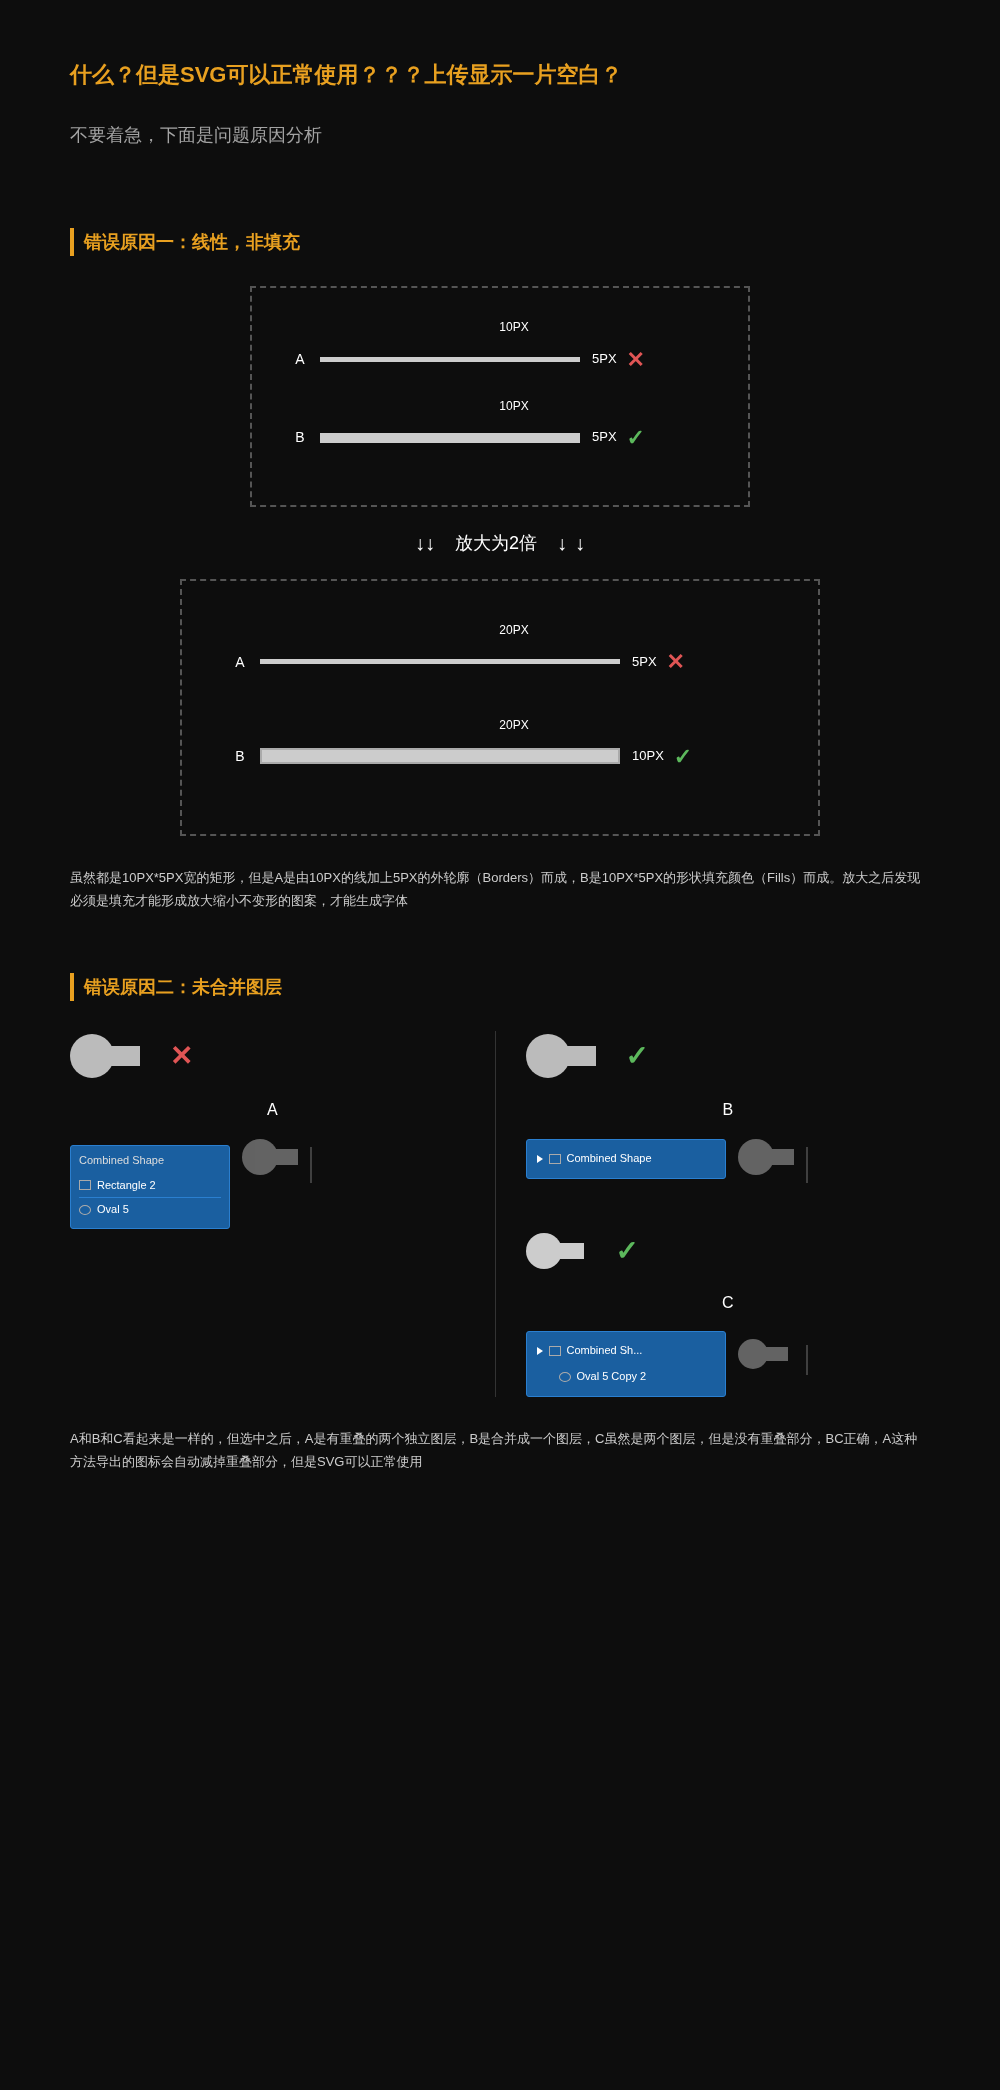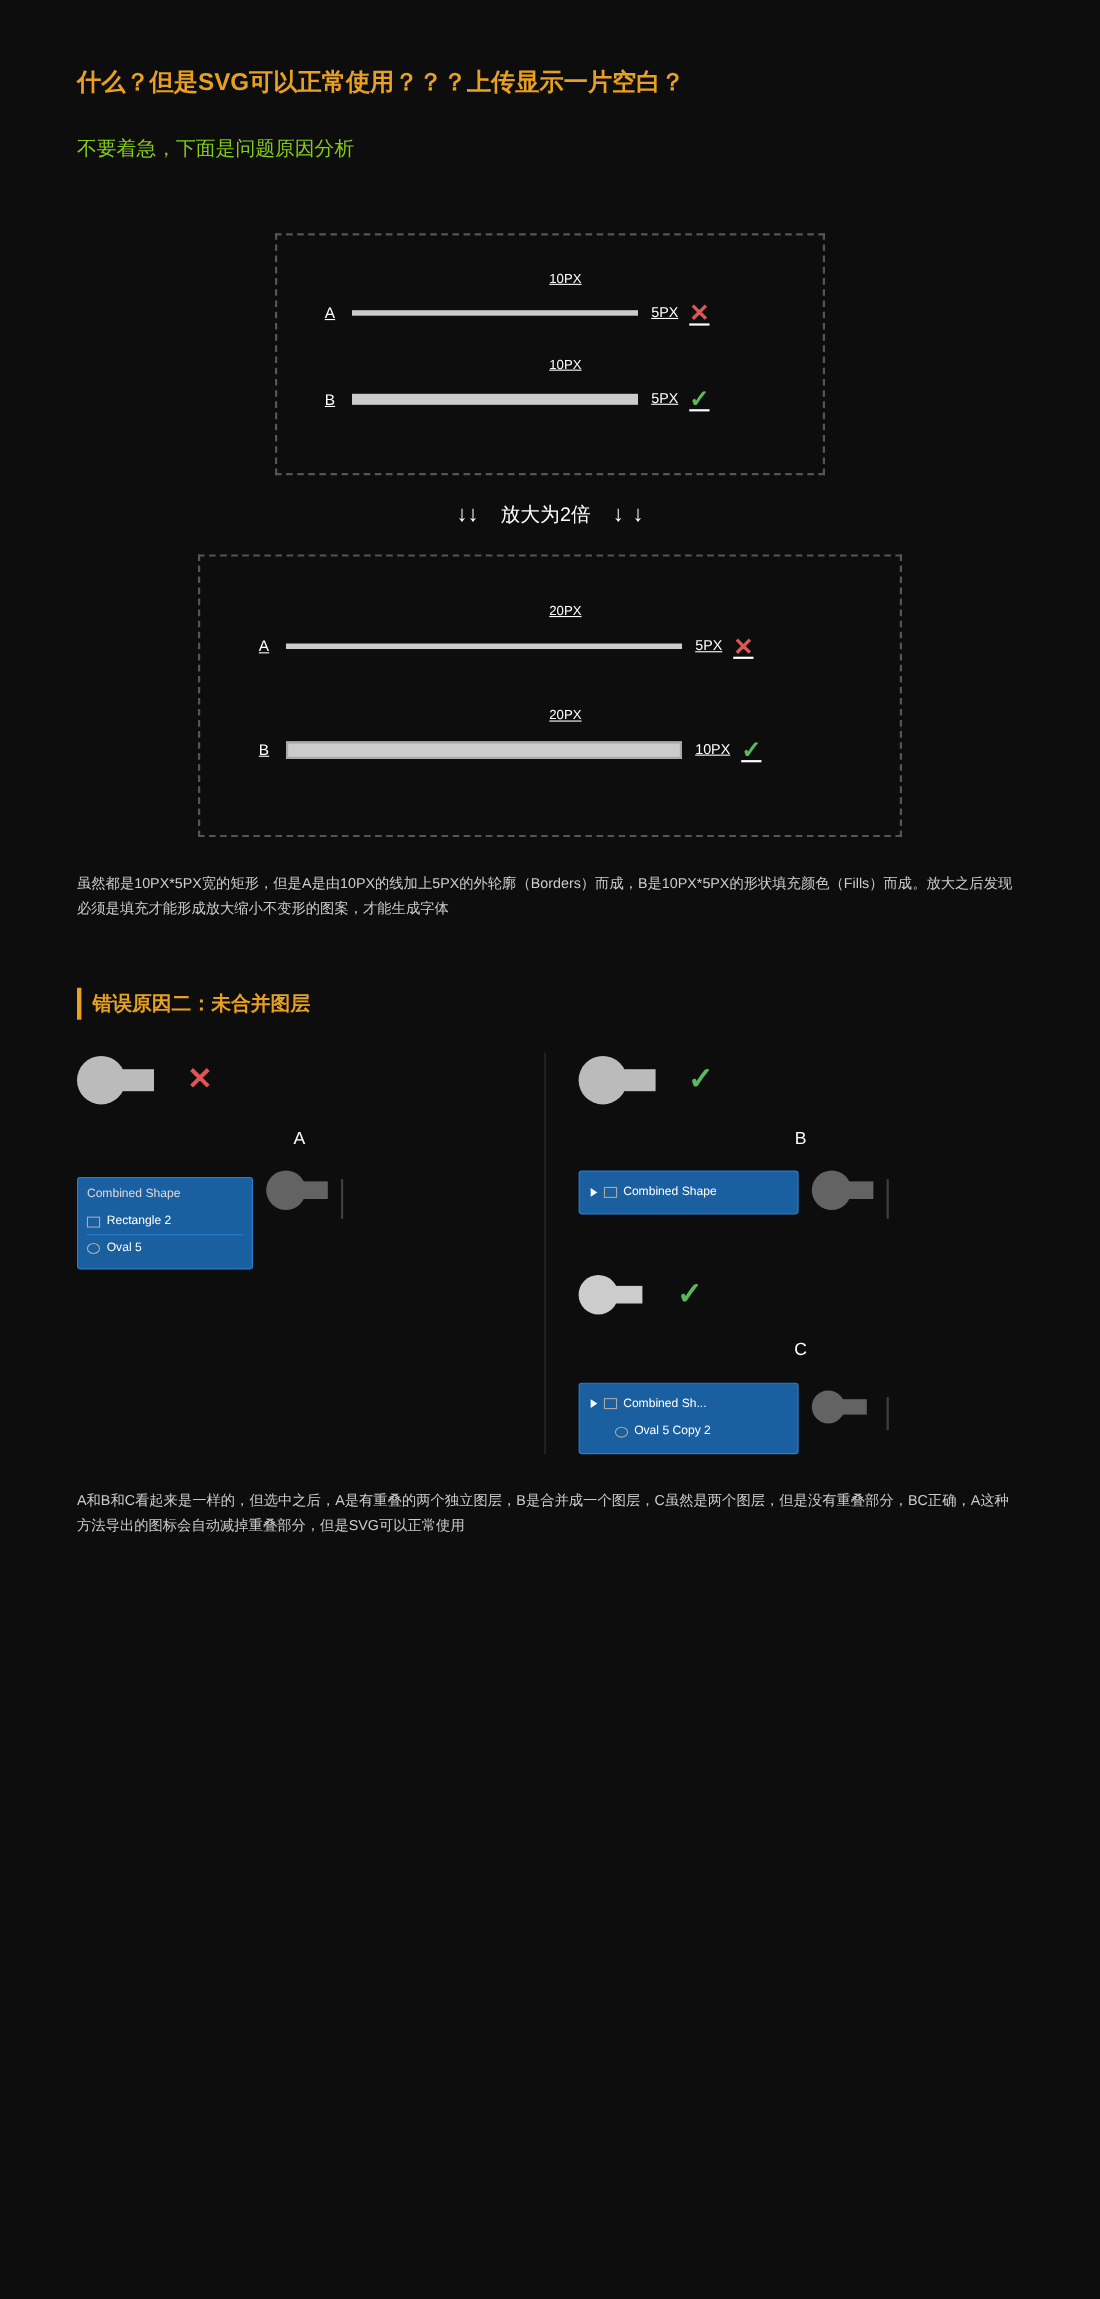--- a/index.html
+++ b/index.html
@@ -16,23 +16,23 @@
 
     .title-main {
       color: #e8a020;
       font-size: 22px;
       font-weight: bold;
       margin-bottom: 30px;
       line-height: 1.4;
     }
 
     .subtitle {
-      color: #84cc16;
+      color: #a3a3a3;
       font-size: 18px;
-      margin-bottom: 62px;
+      margin-bottom: 78px;
     }
 
     .section-title {
       color: #e8a020;
       font-size: 18px;
       font-weight: bold;
       margin-bottom: 30px;
       padding-left: 10px;
       border-left: 4px solid #e8a020;
     }
@@ -329,36 +329,36 @@
       height: 8px;
     }
 
     .bottom-section-wrapper {
       margin-top: 60px;
     }
     
     
     .diagram-row-group {
       margin-bottom: 20px;
-      text-decoration: underline;
     }
 
     .two-arrows {
       display: flex;
       gap: 8px;
     }
   </style>
 </head>
 <body>
 
 <h1 class="title-main">什么？但是SVG可以正常使用？？？上传显示一片空白？</h1>
 
 <p class="subtitle">不要着急，下面是问题原因分析</p>
 
 <div class="error1-section">
+  <h2 class="section-title">错误原因一：线性，非填充</h2>
 
   <div class="diagram-top">
 
     <div class="diagram-row-group">
       <div class="bar-label-top">
         <span>10PX</span>
       </div>
       <div class="bar-row">
         <span class="row-label">A</span>
         <span class="bar-a"></span>

